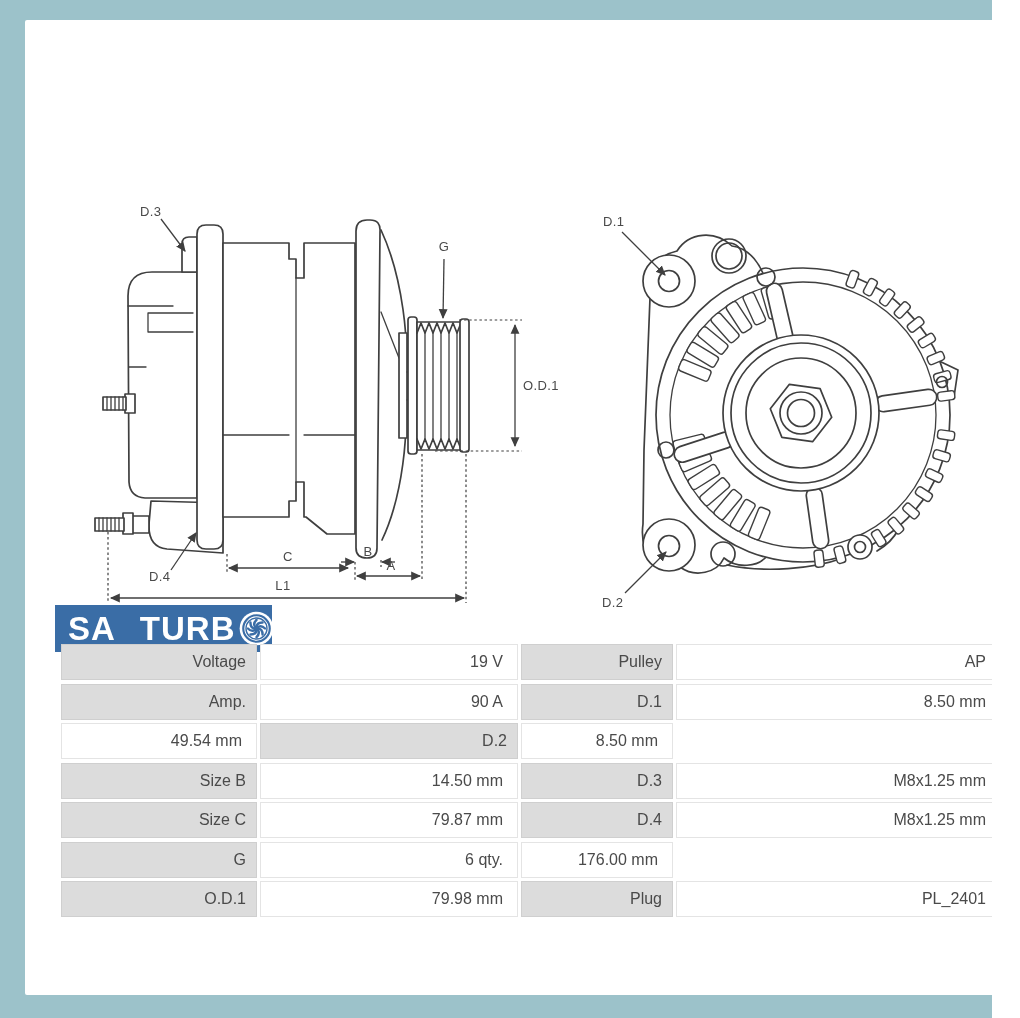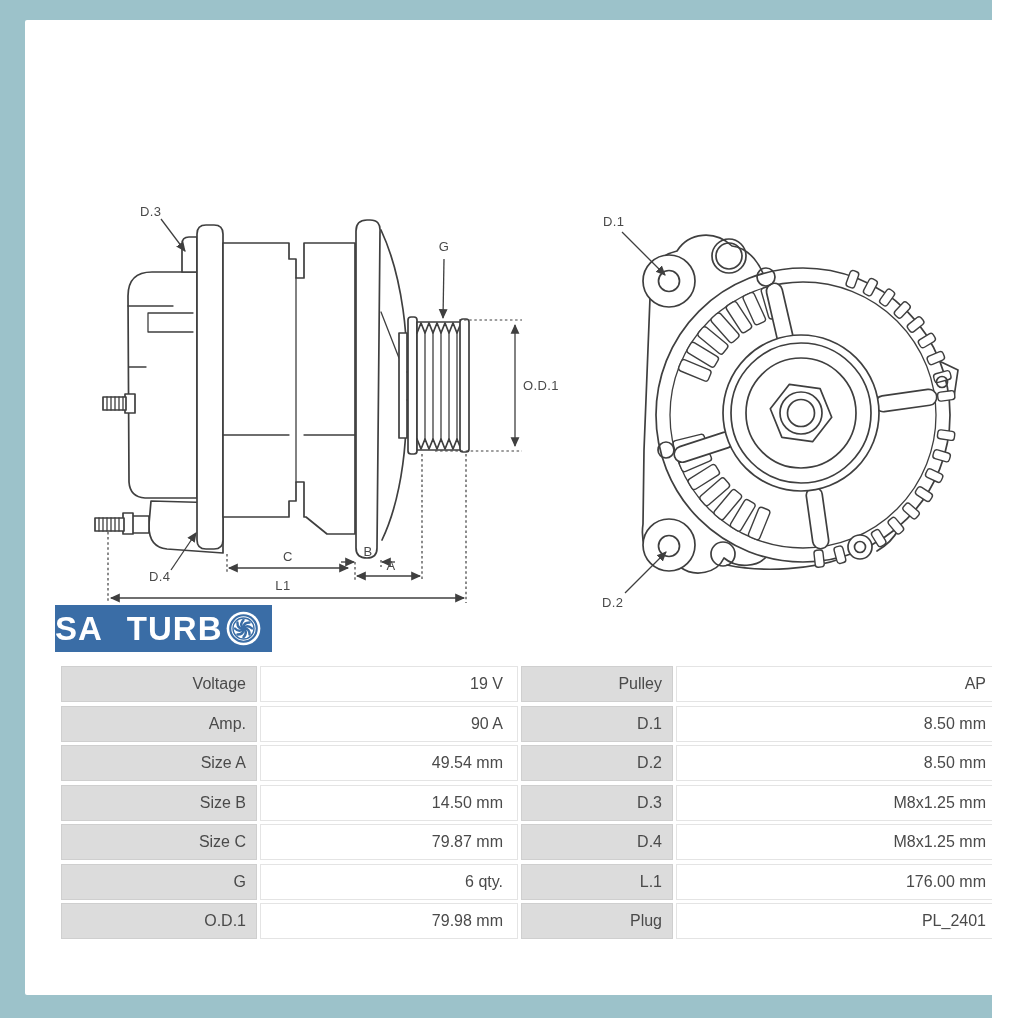--- a/index.html
+++ b/index.html
@@ -14,26 +14,26 @@
   #side-svg{left:60px;top:175px;width:480px;height:430px;}
   #front-svg{left:555px;top:180px;width:420px;height:420px;}
   .ln{fill:none;stroke:var(--line);stroke-width:1.7;stroke-linejoin:round;stroke-linecap:round;}
   .lnf{fill:#fff;stroke:var(--line);stroke-width:1.7;stroke-linejoin:round;}
   .thin{stroke-width:1.3;}
   .dim{fill:none;stroke:var(--line);stroke-width:1.3;}
   .dot{fill:none;stroke:var(--line);stroke-width:1.2;stroke-dasharray:2.5 2.6;}
   .lbl{font-family:"Liberation Sans",sans-serif;font-size:13px;letter-spacing:.4px;fill:#4a4a4a;}
   #fins rect{fill:#fff;stroke:var(--line);stroke-width:1.4;}
   .logo{position:absolute;left:30px;top:585px;width:217px;height:47px;background:var(--logo-bg);
-        display:flex;align-items:center;box-sizing:border-box;}
+        display:flex;align-items:center;padding-left:13px;box-sizing:border-box;}
   .logo .w{color:#fff;font-weight:bold;font-size:33px;letter-spacing:1px;line-height:1;}
   .logo .w2{margin-left:24px;}
   .logo-wheel{width:37px;height:37px;margin-left:2px;flex:0 0 auto;}
   .wb{stroke:var(--logo-bg);fill:none;}
-  .spec-table{position:absolute;left:36px;top:646px;width:940px;}
+  .spec-table{position:absolute;left:36px;top:624px;width:940px;}
   .trow{display:grid;grid-template-columns:196px 258px 152px 325px;column-gap:3px;height:36px;margin-bottom:3.5px;}
   .cl,.cv{display:flex;align-items:center;justify-content:flex-end;font-size:16px;color:var(--table-text);box-sizing:border-box;}
   .cl{background:var(--label-cell-bg);border:1px solid #cfcfcf;padding-right:10px;}
   .cv{background:#fff;border:1px solid #e4e4e4;padding-right:14px;}
 </style>
 </head>
 <body>
 
 <div class="page">
   <div class="card">
@@ -247,41 +247,39 @@
         <div class="cl">Pulley</div>
         <div class="cv">AP</div>
       </div>
       <div class="trow">
         <div class="cl">Amp.</div>
         <div class="cv">90 A</div>
         <div class="cl">D.1</div>
         <div class="cv">8.50 mm</div>
       </div>
       <div class="trow">
-        <div class="cl">Size A</div>
         <div class="cv">49.54 mm</div>
         <div class="cl">D.2</div>
         <div class="cv">8.50 mm</div>
       </div>
       <div class="trow">
         <div class="cl">Size B</div>
         <div class="cv">14.50 mm</div>
         <div class="cl">D.3</div>
         <div class="cv">M8x1.25 mm</div>
       </div>
       <div class="trow">
         <div class="cl">Size C</div>
         <div class="cv">79.87 mm</div>
         <div class="cl">D.4</div>
         <div class="cv">M8x1.25 mm</div>
       </div>
       <div class="trow">
         <div class="cl">G</div>
         <div class="cv">6 qty.</div>
-        <div class="cl">L.1</div>
         <div class="cv">176.00 mm</div>
       </div>
       <div class="trow">
         <div class="cl">O.D.1</div>
         <div class="cv">79.98 mm</div>
         <div class="cl">Plug</div>
         <div class="cv">PL_2401</div>
       </div>
     </div>
 

